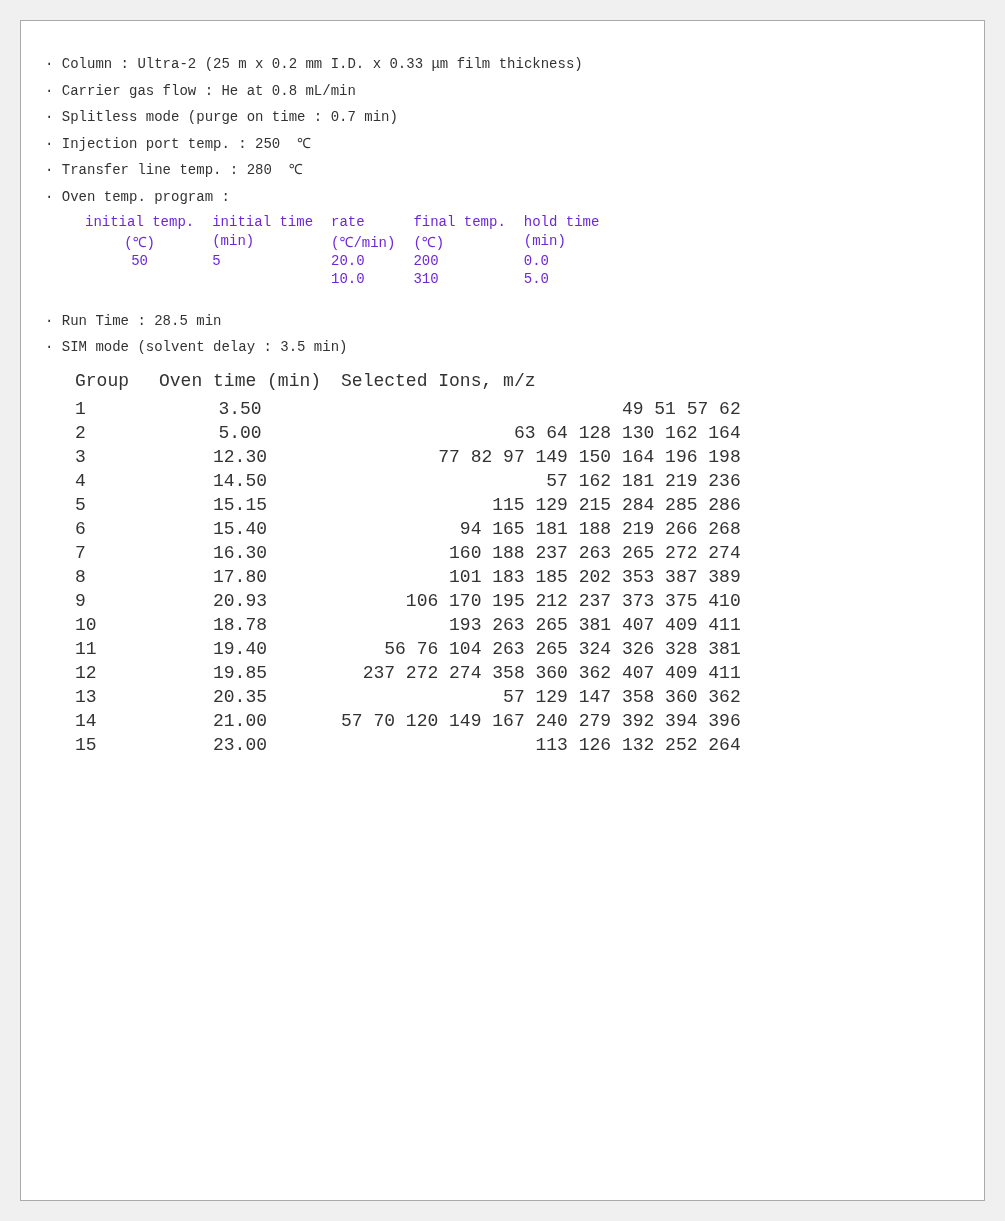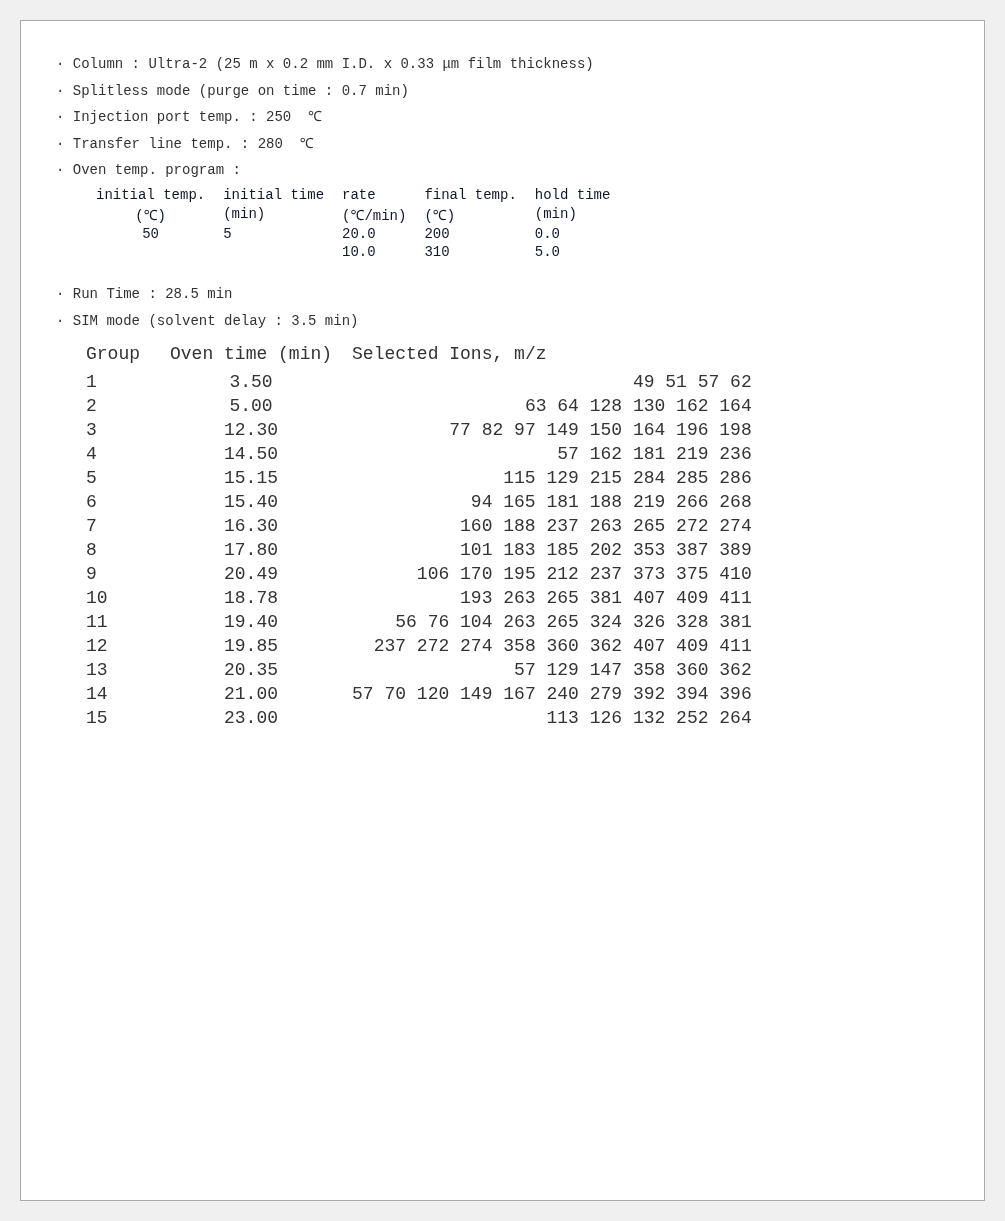--- a/index.html
+++ b/index.html
@@ -13,37 +13,37 @@
       justify-content: center;
       align-items: flex-start;
       padding: 20px;
       font-family: 'Courier New', Courier, monospace;
     }
     .main-container {
       background: #ffffff;
       border: 1px solid #aaaaaa;
       width: 965px;
       min-height: 1181px;
-      padding: 30px 35px;
+      padding: 30px 24px;
     }
     .info-line {
       font-size: 14px;
       color: #333;
       line-height: 1.9;
       white-space: pre;
     }
     .oven-table {
       margin-top: 2px;
       margin-left: 40px;
       margin-bottom: 8px;
     }
     .oven-table table {
       border-collapse: collapse;
       font-size: 14px;
-      color: #0f172a;
+      color: #6d28d9;
     }
     .oven-table td {
       padding: 1px 18px 1px 0;
       text-align: left;
       white-space: nowrap;
     }
     .oven-table td:first-child {
       text-align: center;
       padding-left: 0;
     }
@@ -86,20 +86,21 @@
     .small-gap {
       height: 4px;
     }
   </style>
 </head>
 <body>
 
 <div class="main-container">
 
   <div class="info-line">· Column : Ultra-2 (25 m x 0.2 mm I.D. x 0.33 μm film thickness)</div>
+  <div class="info-line">· Carrier gas flow : He at 0.8 mL/min</div>
   <div class="info-line">· Splitless mode (purge on time : 0.7 min)</div>
   <div class="info-line">· Injection port temp. : 250  ℃</div>
   <div class="info-line">· Transfer line temp. : 280  ℃</div>
   <div class="info-line">· Oven temp. program :</div>
 
   <div class="oven-table">
     <table>
       <tbody>
           <tr>
         <td>initial temp.</td>
@@ -185,21 +186,21 @@
             <td>16.30</td>
             <td>160 188 237 263 265 272 274</td>
           </tr>
           <tr>
             <td>8</td>
             <td>17.80</td>
             <td>101 183 185 202 353 387 389</td>
           </tr>
           <tr>
             <td>9</td>
-            <td>20.49</td>
+            <td>20.93</td>
             <td>106 170 195 212 237 373 375 410</td>
           </tr>
           <tr>
             <td>10</td>
             <td>18.78</td>
             <td>193 263 265 381 407 409 411</td>
           </tr>
           <tr>
             <td>11</td>
             <td>19.40</td>

